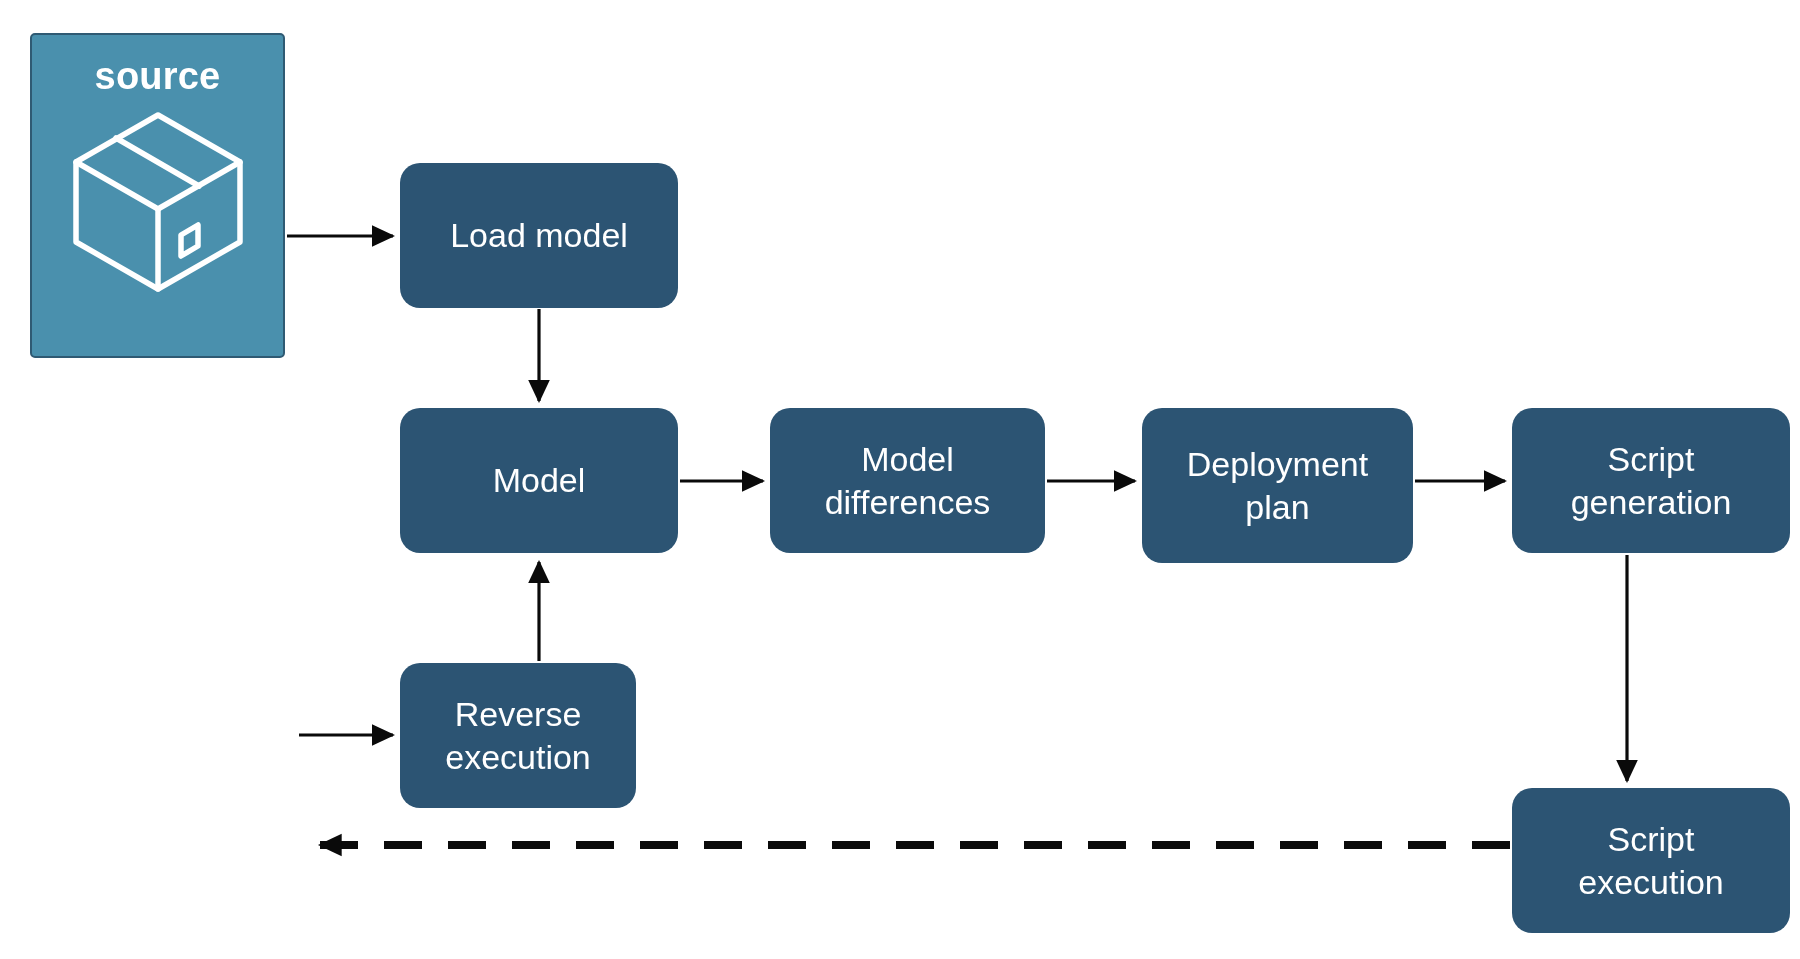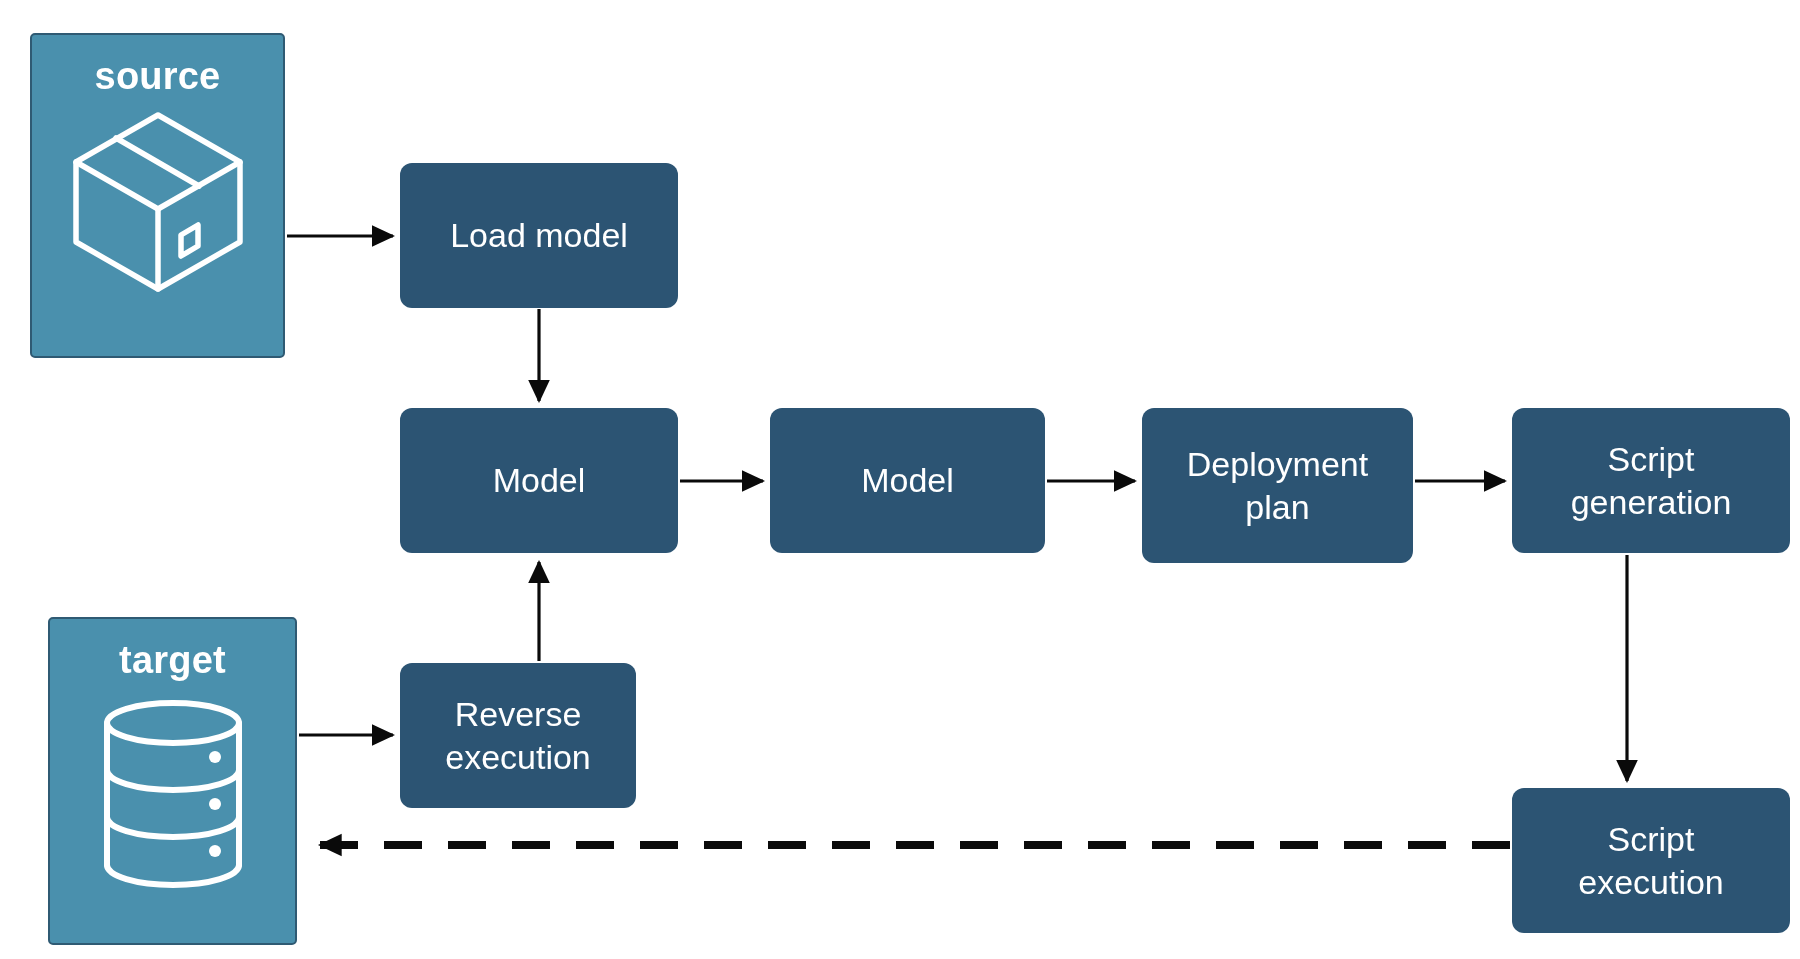--- a/index.html
+++ b/index.html
@@ -39,21 +39,21 @@
     text-align: center;
     user-select: none;
   }
   .endpoint-icon {
     display: block;
   }
   
   .process {
     position: absolute;
     background: var(--dark, #2c5473);
-    border-radius: 12px;
+    border-radius: 20px;
     box-sizing: border-box;
     display: flex;
     align-items: center;
     justify-content: center;
     text-align: center;
     color: #ffffff;
     font-size: 34px;
     line-height: 1.25;
     padding: 4px 10px;
     user-select: none;
@@ -126,57 +126,37 @@
         <path d="M 8 53 L 90 100 L 172 53"></path>
         <path d="M 90 100 L 90 180"></path>
 
         <path d="M 48 29 L 131 77"></path>
 
         <path d="M 113 126 L 130 116 L 130 137 L 113 147 Z"></path>
       </svg>
     </span>
   </div>
 
-  <div class="endpoint" style="left:48px; top:617px; width:249px; height:328px; --light:#4a90ad;">
-    <div class="endpoint-label" style="margin-top:22px;">target</div>
-    <span class="endpoint-icon" style="margin-top:18px;">
-      <svg width="152" height="194" viewBox="0 0 152 194" fill="none" stroke="#ffffff" stroke-width="6" stroke-linecap="round">
-
-        <path d="M 10 26 L 10 168"></path>
-        <path d="M 142 26 L 142 168"></path>
-
-        <ellipse cx="76" cy="26" rx="66" ry="20"></ellipse>
-
-        <path d="M 10 73 A 66 20 0 0 0 142 73"></path>
-        <path d="M 10 120 A 66 20 0 0 0 142 120"></path>
-
-        <path d="M 10 168 A 66 20 0 0 0 142 168"></path>
-
-        <circle cx="118" cy="60" r="6" fill="#ffffff" stroke="none"></circle>
-        <circle cx="118" cy="107" r="6" fill="#ffffff" stroke="none"></circle>
-        <circle cx="118" cy="154" r="6" fill="#ffffff" stroke="none"></circle>
-      </svg>
-    </span>
-  </div>
 
   <div class="process" style="left:400px; top:163px; width:278px; height:145px;">
     <div>
       <span>Load model</span>
     </div>
   </div>
 
   <div class="process" style="left:400px; top:408px; width:278px; height:145px;">
     <div>
       <span>Model</span>
     </div>
   </div>
 
   <div class="process" style="left:770px; top:408px; width:275px; height:145px;">
     <div>
       <span>Model</span>
+      <span>differences</span>
     </div>
   </div>
 
   <div class="process" style="left:1142px; top:408px; width:271px; height:155px;">
     <div>
       <span>Deployment</span>
       <span>plan</span>
     </div>
   </div>
 

